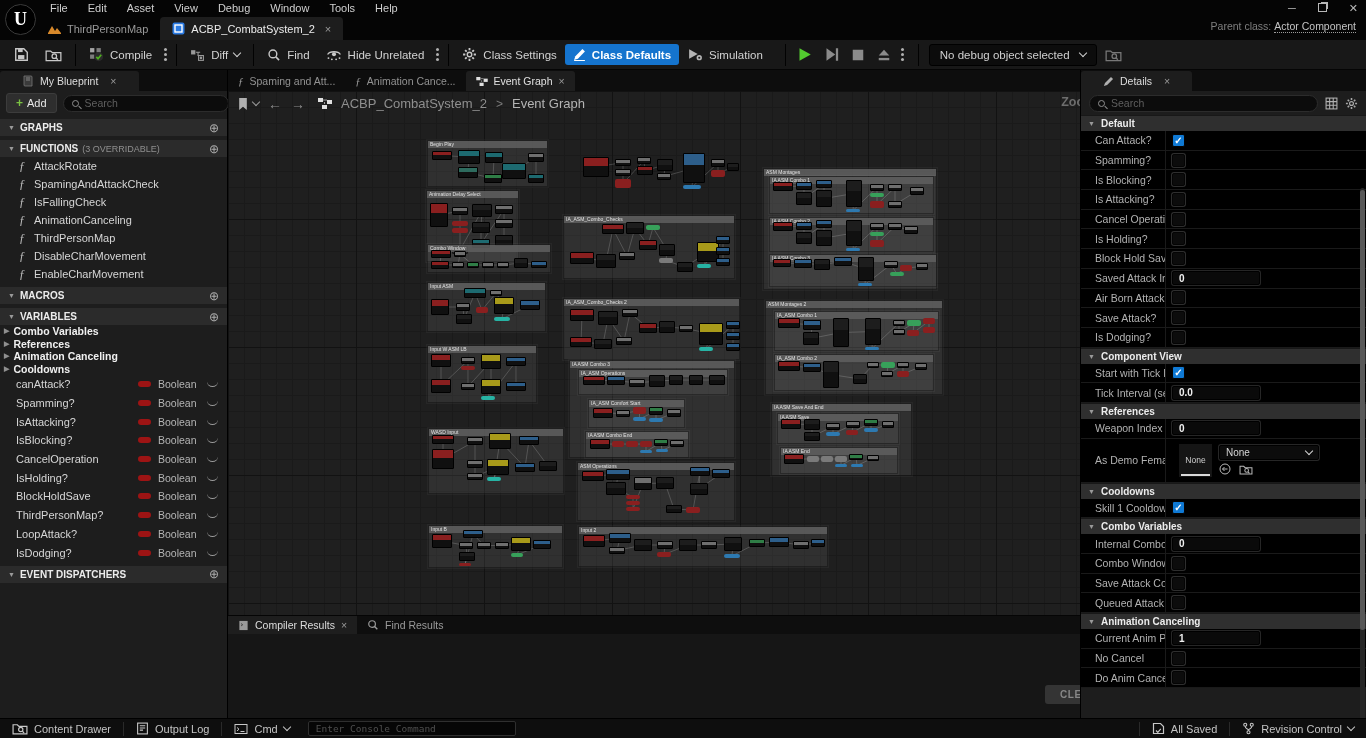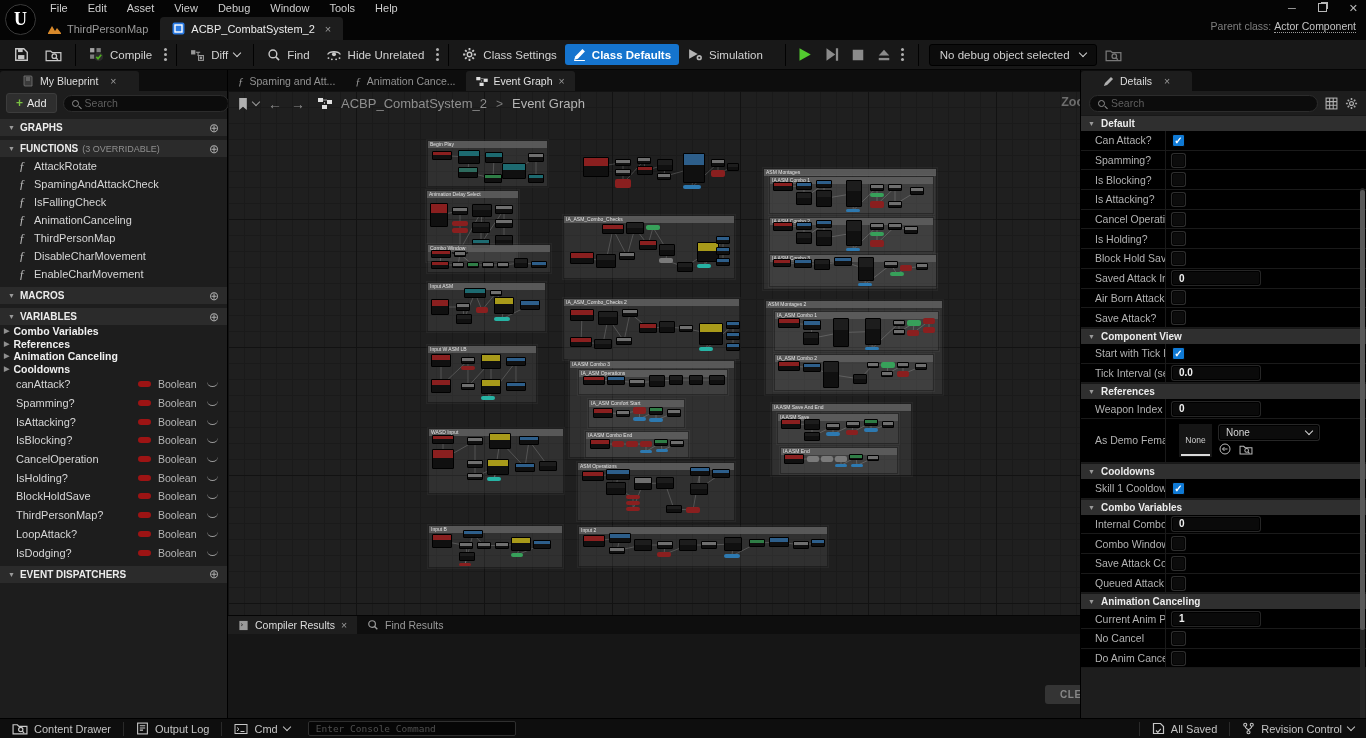--- a/index.html
+++ b/index.html
@@ -1384,20 +1384,26 @@
           <div class="d-val">
             <div class="cb"></div>
           </div>
         </div>
         <div class="d-row">
           <div class="d-label">Save Attack?</div>
           <div class="d-val">
             <div class="cb"></div>
           </div>
         </div>
+        <div class="d-row">
+          <div class="d-label">Is Dodging?</div>
+          <div class="d-val">
+            <div class="cb"></div>
+          </div>
+        </div>
         <div class="d-section-h">
           <span class="tri">▼</span>
           <span class="t">Component View</span>
         </div>
         <div class="d-row">
           <div class="d-label">Start with Tick E..</div>
           <div class="d-val">
             <div class="cb checked">✓</div>
           </div>
         </div>

